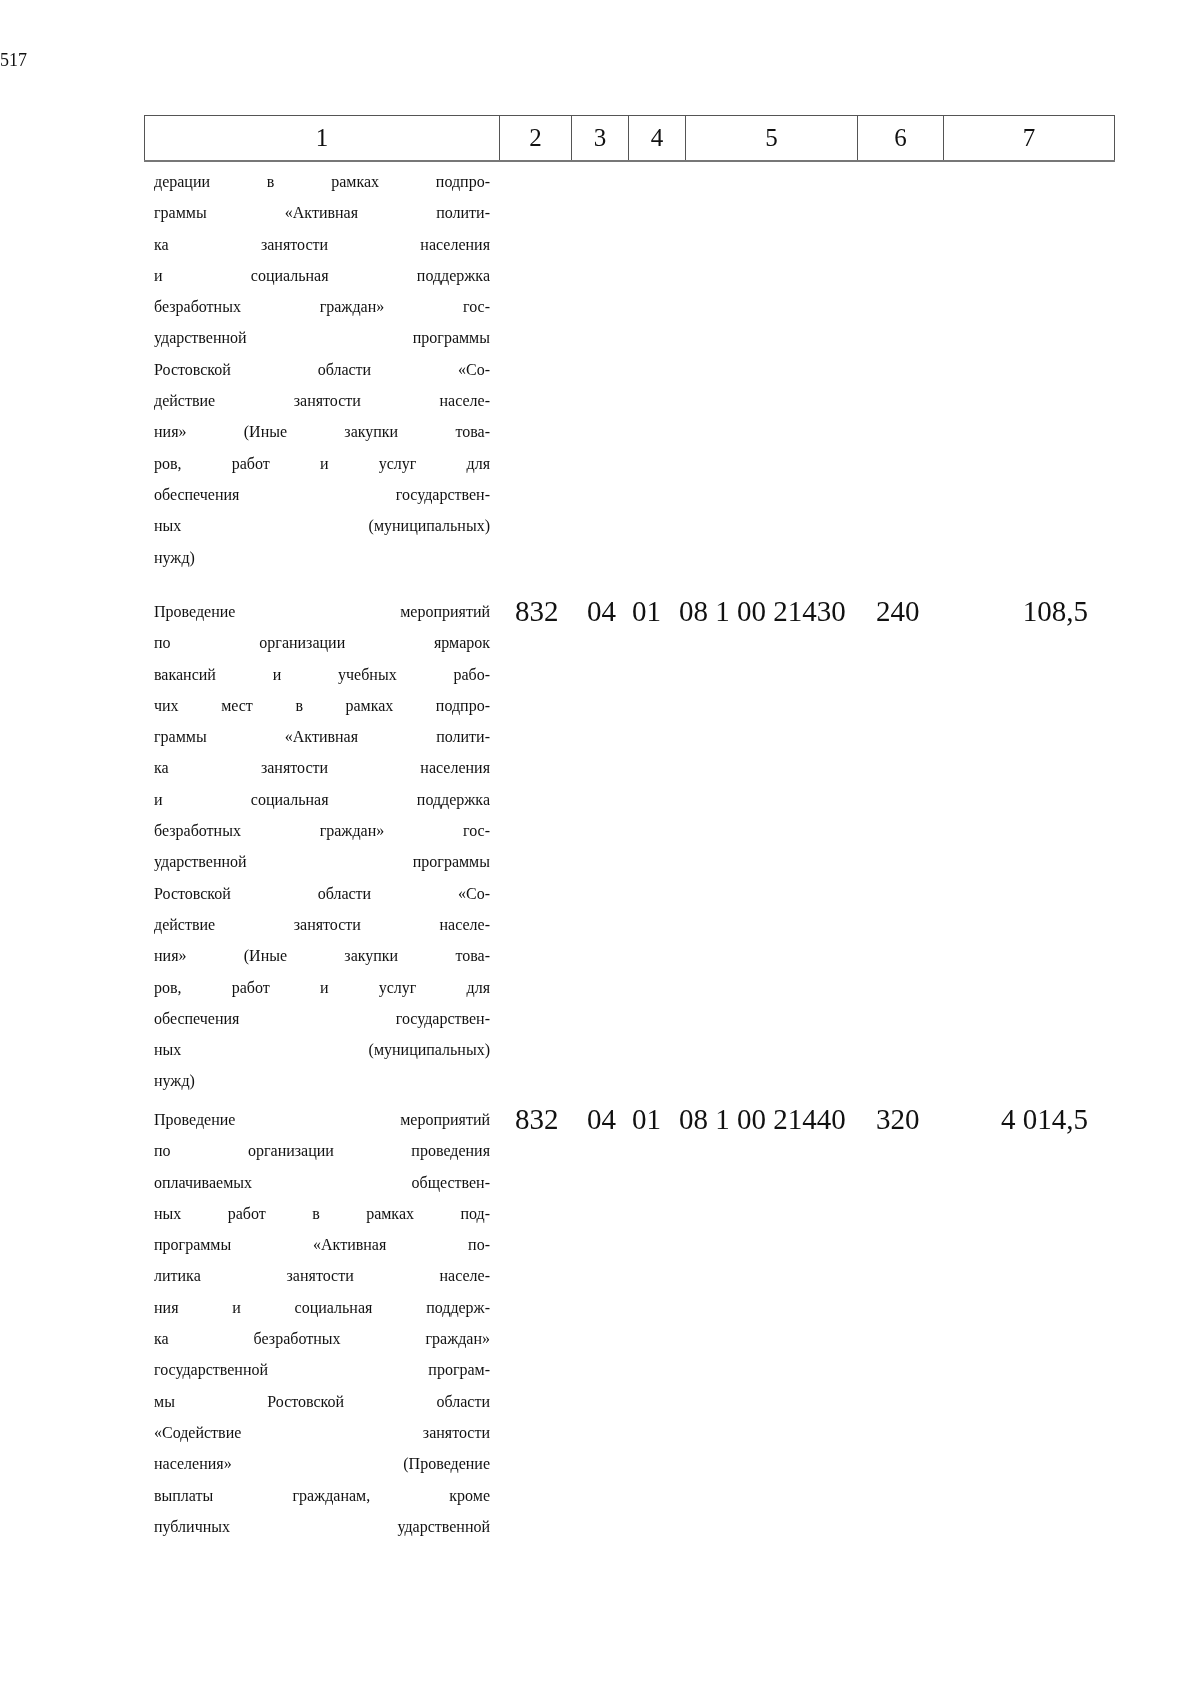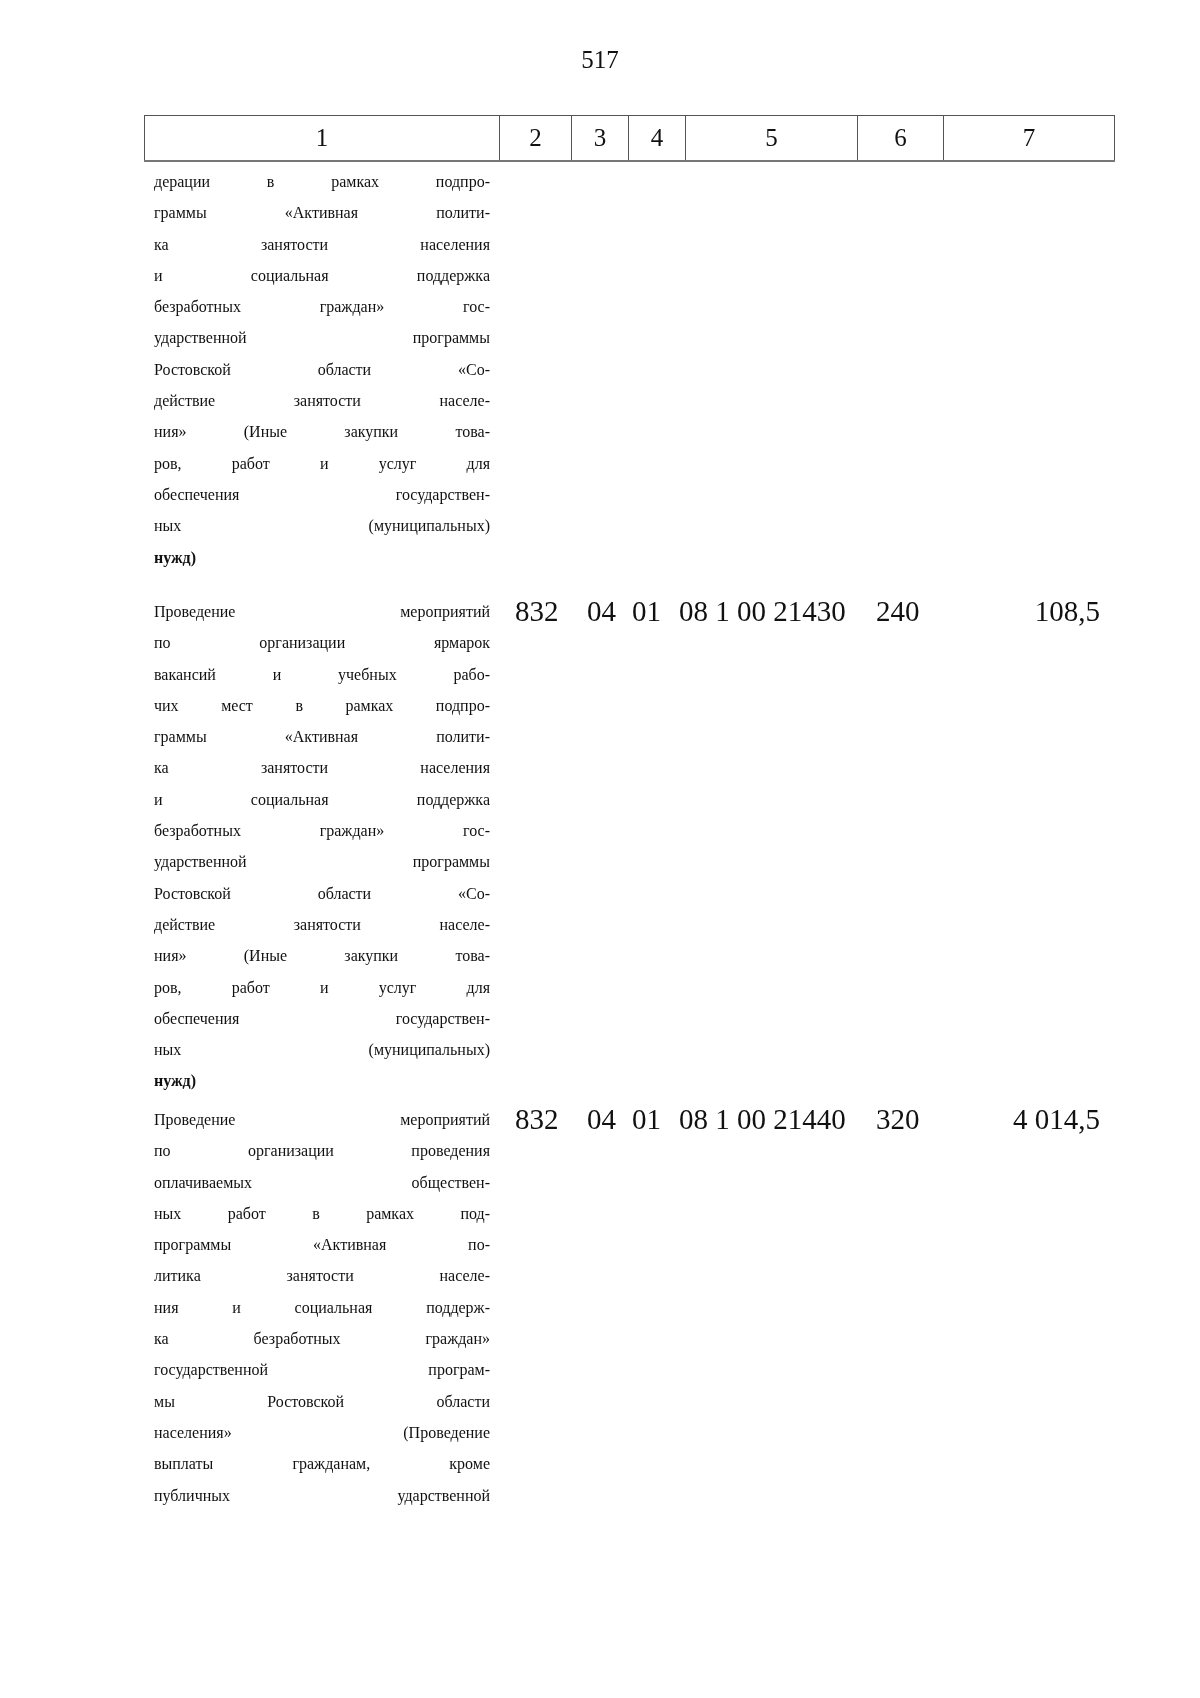--- a/index.html
+++ b/index.html
@@ -3,21 +3,21 @@
 <meta charset="utf-8">
 <style>
   html, body { margin: 0; padding: 0; background: #ffffff; }
   body {
     width: 1200px; height: 1698px; position: relative; overflow: hidden;
     font-family: "Liberation Serif", "DejaVu Serif", serif;
     color: #111111;
   }
   .page-number {
     position: absolute; top: 44px; left: 0; width: 1200px;
-    text-align: center; font-size: 25px; line-height: 32px;
+    text-align: left; font-size: 18px; line-height: 32px;
   }
   .header-table {
     position: absolute; top: 115px; left: 144px;
     border-collapse: collapse; table-layout: fixed;
   }
   .header-table td {
     border: 1px solid #555555; height: 44px; padding: 0;
     text-align: center; font-size: 25px; line-height: 44px;
   }
   .header-table tr { border-bottom: 2px solid #777; }
@@ -25,31 +25,31 @@
     position: absolute; left: 0; width: 1200px;
   }
   .desc {
     position: absolute; left: 154px; width: 336px;
     font-size: 16px; line-height: 31.3px;
   }
   .desc .ln {
     display: block; text-align: justify; text-align-last: justify;
     white-space: nowrap; height: 31.3px;
   }
-  .desc .ln.last { text-align-last: left; font-weight: bold; }
+  .desc .ln.last { text-align-last: left; }
   .cell {
     position: absolute; top: 0; font-size: 29px; line-height: 31.3px;
     white-space: nowrap;
   }
   .c2 { left: 515px; }
   .c3 { left: 587px; }
   .c4 { left: 632px; }
   .c5 { left: 679px; }
   .c6 { left: 876px; }
-  .c7 { right: 100px; text-align: right; }
+  .c7 { right: 112px; text-align: right; }
 </style>
 </head>
 <body>
 
 <div class="page-number">517</div>
 
 <table class="header-table">
   <colgroup>
     <col style="width:355px">
       <col style="width:72px">
@@ -122,20 +122,21 @@
     <span class="ln">Проведение мероприятий</span>
     <span class="ln">по организации проведения</span>
     <span class="ln">оплачиваемых обществен-</span>
     <span class="ln">ных работ в рамках под-</span>
     <span class="ln">программы «Активная по-</span>
     <span class="ln">литика занятости населе-</span>
     <span class="ln">ния и социальная поддерж-</span>
     <span class="ln">ка безработных граждан»</span>
     <span class="ln">государственной програм-</span>
     <span class="ln">мы Ростовской области</span>
+    <span class="ln">«Содействие занятости</span>
     <span class="ln">населения» (Проведение</span>
     <span class="ln">выплаты гражданам, кроме</span>
     <span class="ln">публичных ударственной</span>
   </div>
   <div class="cell c2">832</div>
   <div class="cell c3">04</div>
   <div class="cell c4">01</div>
   <div class="cell c5">08 1 00 21440</div>
   <div class="cell c6">320</div>
   <div class="cell c7">4 014,5</div>

